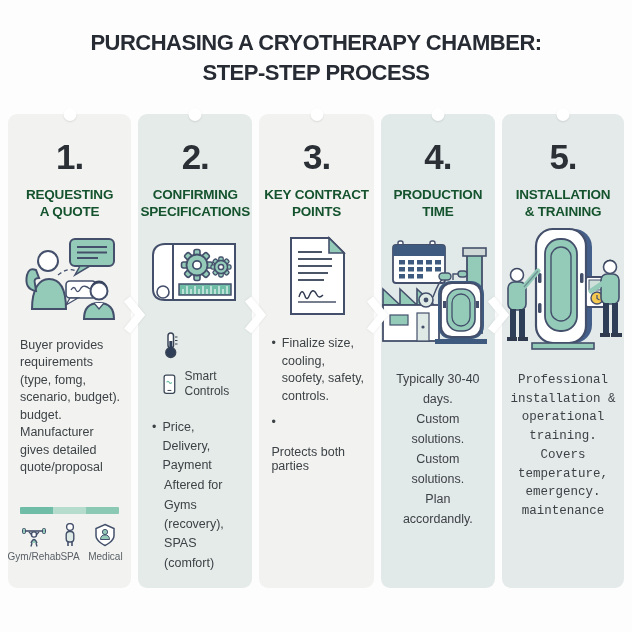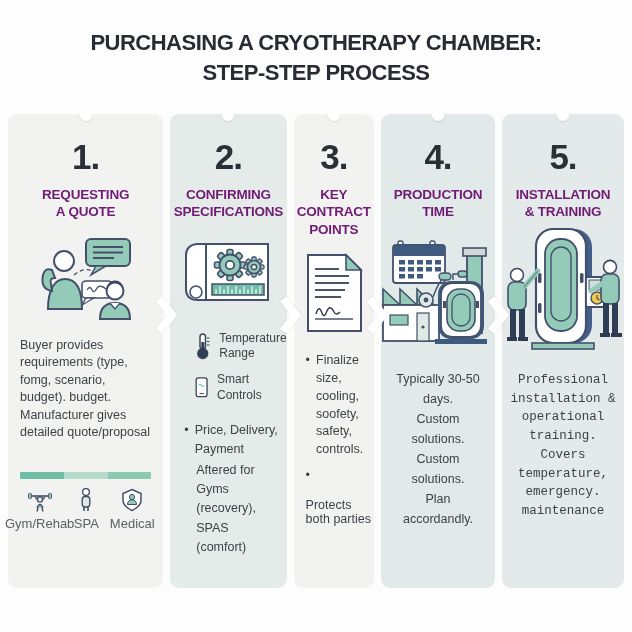--- a/index.html
+++ b/index.html
@@ -26,38 +26,38 @@
     position:absolute; top:-6px; left:50%; transform:translateX(-50%);
     width:13px; height:13px; border-radius:50%; background:#ffffff;
     box-shadow:0 1px 2px rgba(0,0,0,0.10);
   }
   .chev {
     position:absolute; right:-14px; top:182px; z-index:6; width:22px; height:38px;
     filter:drop-shadow(0 0 1px rgba(0,0,0,0.10));
   }
   .num { margin-top:23px; font-size:35px; font-weight:800; color:#2b3036; letter-spacing:-1px; }
   .heading {
-    margin-top:9px; font-size:13.5px; font-weight:700; color:#701a75;
+    margin-top:9px; font-size:13.5px; font-weight:700; color:#14532d;
     letter-spacing:-0.2px; line-height:1.3; white-space:pre-line; min-height:35px;
   }
   .icon-box { display:flex; align-items:center; justify-content:center; }
   .body-text { font-size:12.5px; line-height:1.4; color:#3d4246; }
   .left { text-align:left; padding:0 10px 0 12px; }
   .center { text-align:center; padding:0 8px; white-space:pre-line; }
 
   
   .c1-icon { margin-top:8px; height:100px; }
   .c1-body { margin-top:8px; }
   .cat-bar { display:flex; height:7px; margin:30px 12px 0 12px; border-radius:1px; overflow:hidden; }
   .cat-bar div { flex:1; }
   .seg-a { background:#6fbda6; } .seg-b { background:#b5dccd; } .seg-c { background:#8bc9b5; }
   .cat-row { display:flex; justify-content:space-between; padding:0 8px; margin-top:9px; }
   .cat-item { display:flex; flex-direction:column; align-items:center; width:34%; }
   .cat-item .glyph { height:24px; display:flex; align-items:flex-end; justify-content:center; }
-  .cat-label { font-size:13px; color:#5a6066; margin-top:4px; white-space:nowrap; }
+  .cat-label { font-size:10px; color:#5a6066; margin-top:4px; white-space:nowrap; }
 
   
   .c2-icon { margin-top:16px; height:72px; }
   .features { margin-top:22px; padding-left:24px; text-align:left; }
   .feature { display:flex; align-items:center; gap:8px; margin-bottom:10px; }
   .feature .f-label { font-size:12px; color:#3d4246; line-height:1.3; white-space:pre-line; }
   .c2-bullets { margin-top:18px; text-align:left; padding:0 8px 0 14px; }
   .bullet-row { display:flex; gap:6px; font-size:12.5px; line-height:1.5; }
   .bullet-marker { color:#3d4246; }
   .c2-note { font-size:12.5px; line-height:1.55; padding-left:12px; margin-top:2px; }
@@ -197,22 +197,20 @@
       </svg>
     </div>
     <div class="features">
       <div class="feature">
         <svg width="17" height="28" viewBox="0 0 17 28">
           <rect x="6" y="2" width="5.5" height="15" rx="2.75" fill="#ffffff" stroke="#3a4556" stroke-width="1.5"></rect>
           <path d="M13 6 h2.5 M13 9.5 h2.5 M13 13 h2.5" stroke="#3a4556" stroke-width="1.1"></path>
           <circle cx="8.75" cy="21.5" r="5" fill="#2e3e57" stroke="#3a4556" stroke-width="1.3"></circle>
           <rect x="7.3" y="10" width="3" height="9" fill="#2e3e57"></rect>
         </svg>
-        <div class="f-label">Temperature
-Range</div>
       </div>
       <div class="feature">
         <svg width="17" height="25" viewBox="0 0 17 25">
           <rect x="2.5" y="1.5" width="12.5" height="21.5" rx="2.5" fill="#ffffff" stroke="#3a4556" stroke-width="1.5"></rect>
           <path d="M5.5 10 q1.5 -2.5 3 0 q1.5 2.5 3 0" stroke="#6fbda6" stroke-width="1.2" fill="none"></path>
           <line x1="6.5" y1="19.5" x2="11" y2="19.5" stroke="#3a4556" stroke-width="1.2"></line>
         </svg>
         <div class="f-label">Smart Controls</div>
       </div>
     </div>
@@ -298,21 +296,21 @@
         <rect x="77" y="44" width="9" height="6" rx="3" fill="#93cbb8" stroke="#44506b" stroke-width="1.4"></rect>
         <rect x="57" y="54" width="46" height="58" rx="13" fill="#3e5a7e"></rect>
         <rect x="60" y="56" width="40" height="54" rx="11" fill="#ffffff" stroke="#44506b" stroke-width="1.8"></rect>
         <rect x="66" y="62" width="28" height="42" rx="12" fill="#93cbb8" stroke="#44506b" stroke-width="1.6"></rect>
         <rect x="71" y="67" width="18" height="32" rx="9" fill="none" stroke="#44506b" stroke-width="1.3"></rect>
         <rect x="62" y="74" width="3" height="7" fill="#44506b"></rect>
         <rect x="95" y="74" width="3" height="7" fill="#44506b"></rect>
         <rect x="54" y="112" width="52" height="5" fill="#3e5a7e"></rect>
       </svg>
     </div>
-    <div class="body-text center c4-body">Typically 30-50 days.
+    <div class="body-text center c4-body">Typically 30-40 days.
 Custom solutions.
 Custom solutions.
 Plan accordandly.</div>
   </div>
 
   <div class="card" style="background-color: rgb(228, 234, 233);">
     <div class="pin"></div>
     <div class="num">5.</div>
     <div class="heading">INSTALLATION
 &amp; TRAINING</div>

